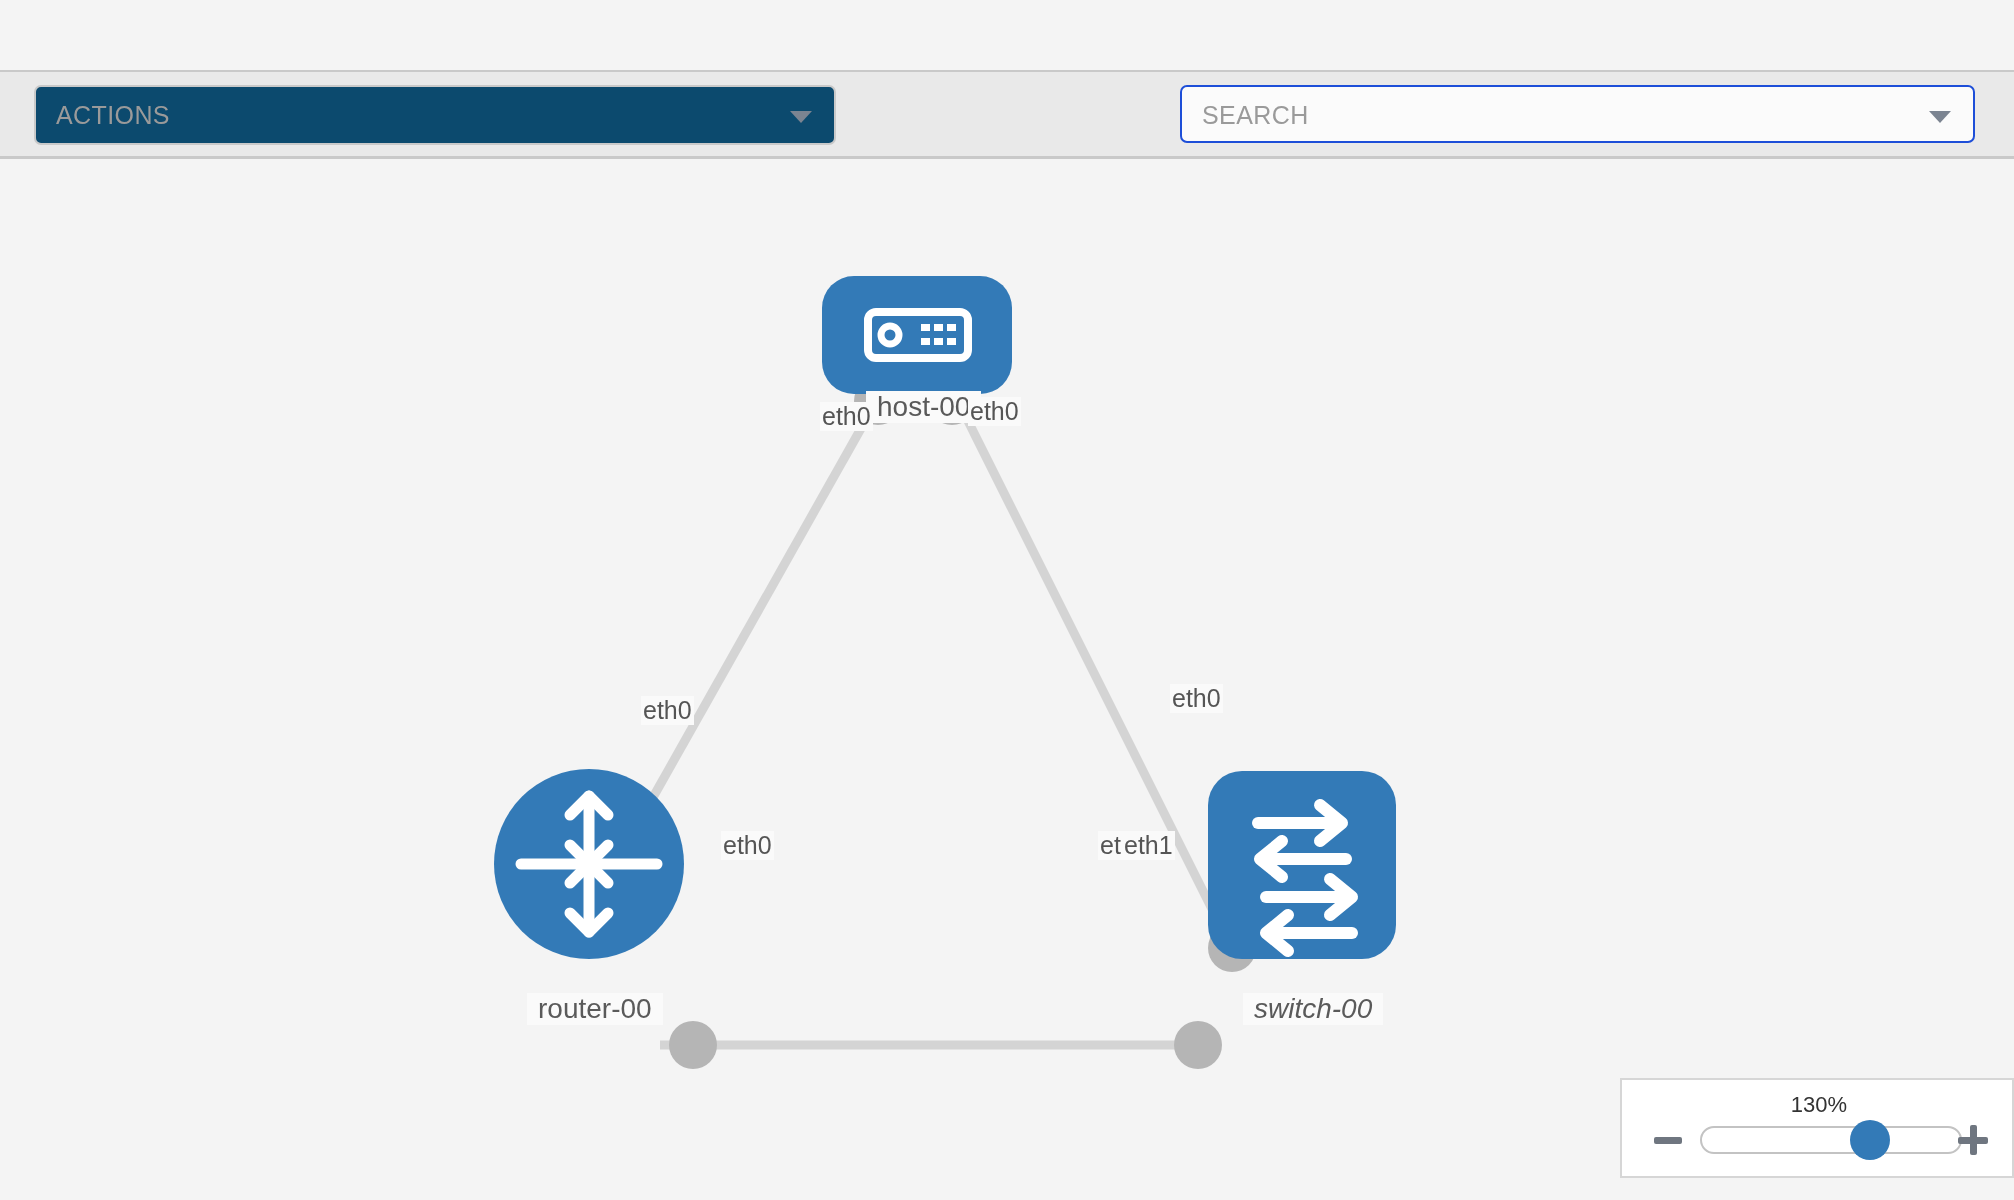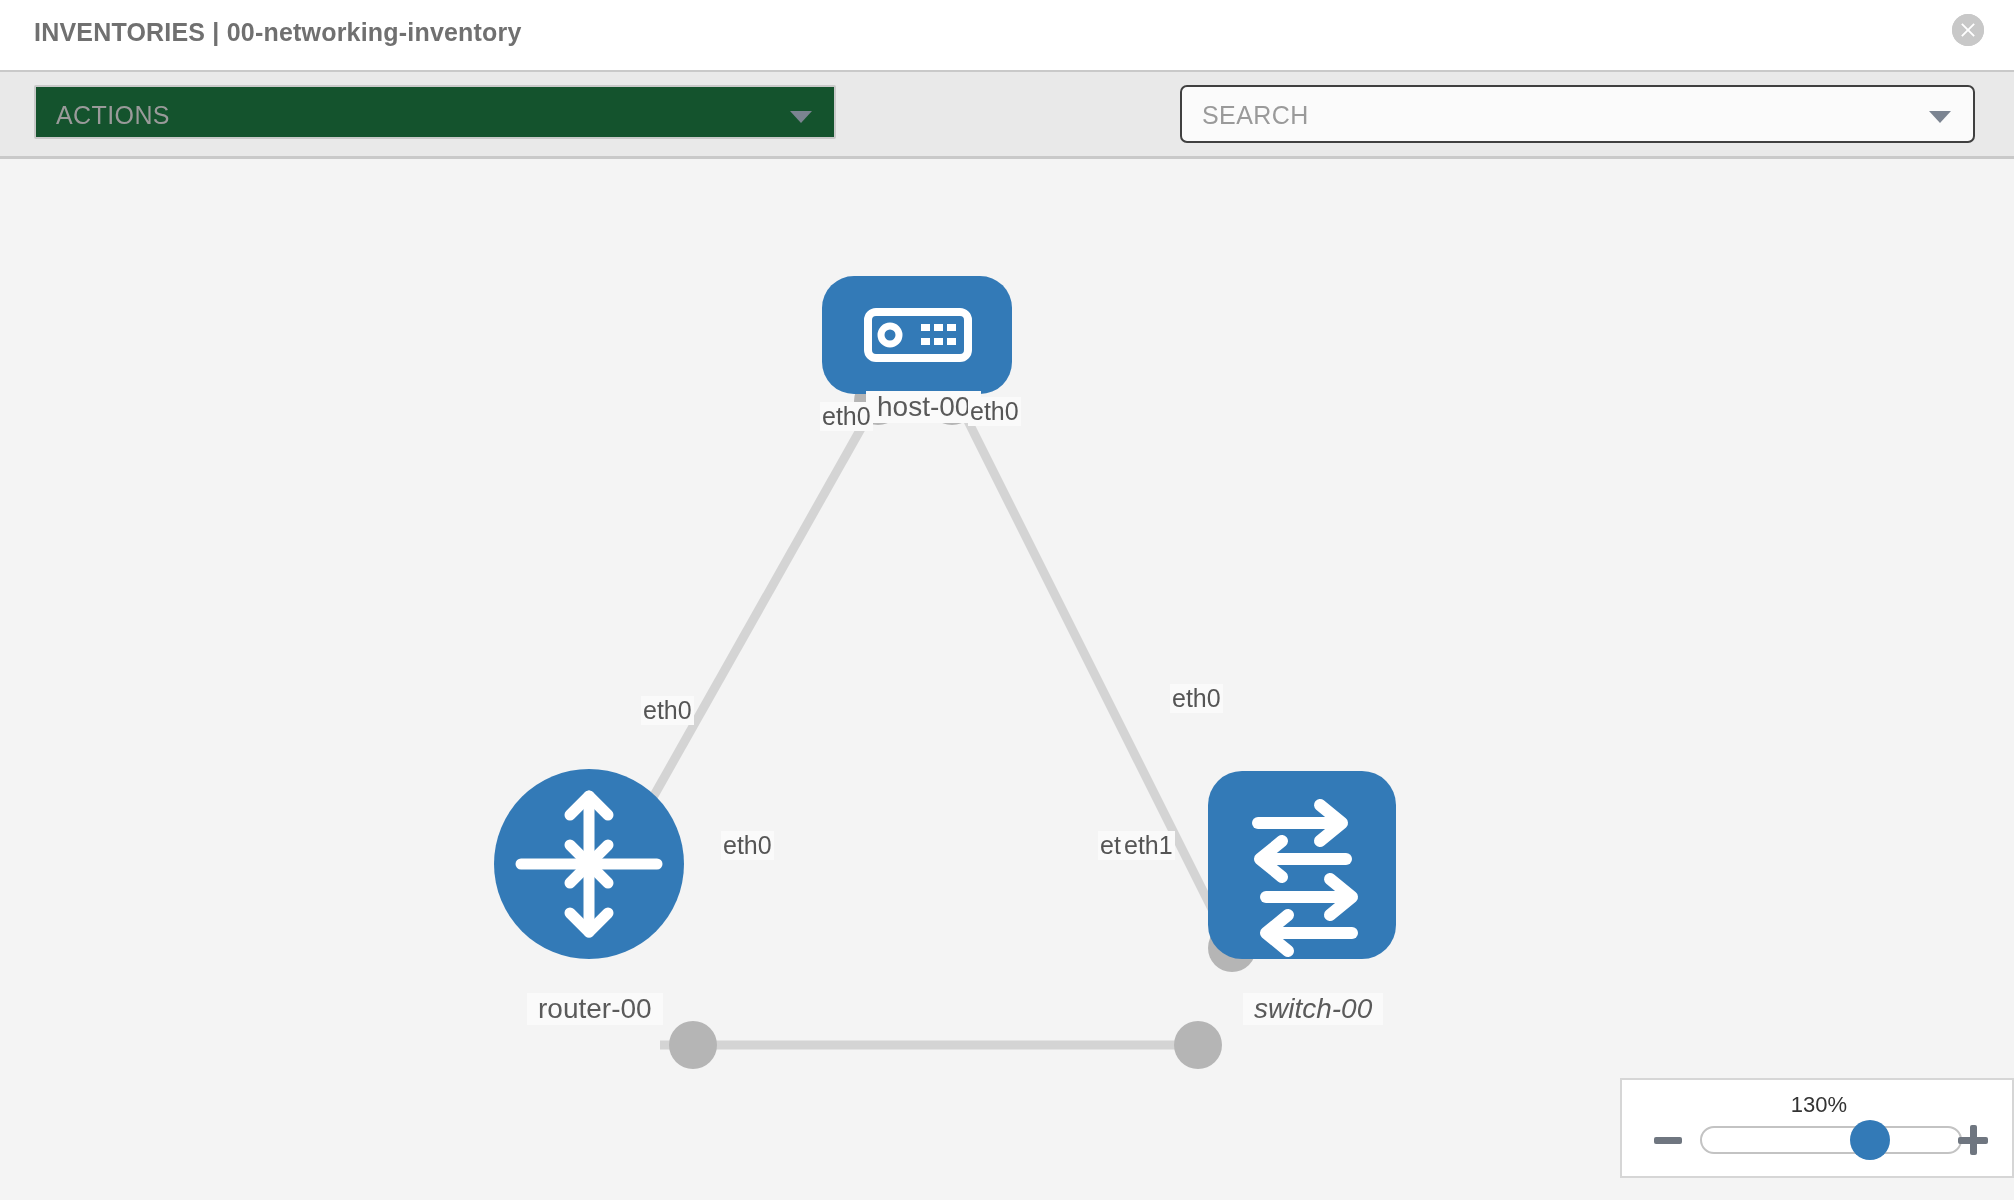--- a/index.html
+++ b/index.html
@@ -61,24 +61,24 @@
     background: #e9e9e9;
     border-top: 2px solid #c9c9c9;
     border-bottom: 3px solid #c9c9c9;
     box-sizing: border-box;
   }
   .actions-select {
     position: absolute;
     left: 34px;
     top: 13px;
     width: 802px;
-    height: 54px;
-    background: #14532d;
+    height: 60px;
+    background: #0c4a6e;
     border: 2px solid #c9c9c9;
-    border-radius: 2px;
+    border-radius: 7px;
     box-sizing: border-box;
     cursor: pointer;
   }
   .actions-label {
     position: absolute;
     left: 20px;
     top: 14px;
     font-size: 25px;
     color: #9a9a9a;
     letter-spacing: 0.4px;
@@ -102,21 +102,21 @@
   .tool-icon.wrench { left: 1040px; top: 91px; }
   .tool-icon.key    { left: 1108px; top: 91px; }
 
   .search-box {
     position: absolute;
     left: 1180px;
     top: 13px;
     width: 795px;
     height: 58px;
     background: #fbfbfb;
-    border: 2px solid #404040;
+    border: 2px solid #1d4ed8;
     border-radius: 7px;
     box-sizing: border-box;
     cursor: text;
   }
   .search-label {
     position: absolute;
     left: 20px;
     top: 14px;
     font-size: 25px;
     color: #9a9a9a;
@@ -228,29 +228,20 @@
     border-radius: 50%;
     background: #337ab7;
     cursor: grab;
   }
 </style>
 </head>
 <body>
 
 <div id="app">
 
-  <div class="header">
-    <div class="header-title">INVENTORIES | 00-networking-inventory</div>
-    <div class="close-btn">
-      <svg width="32" height="32" viewBox="0 0 32 32" aria-hidden="true">
-        <circle cx="16" cy="16" r="16" fill="#c8c8c8"></circle>
-        <path d="M10.5 9.2 L16 14.7 L21.5 9.2 L22.8 10.5 L17.3 16 L22.8 21.5 L21.5 22.8 L16 17.3 L10.5 22.8 L9.2 21.5 L14.7 16 L9.2 10.5 Z" fill="#ffffff"></path>
-      </svg>
-    </div>
-  </div>
 
   <div class="toolbar">
 
     <div class="actions-select">
       <span class="actions-label">ACTIONS</span>
       <span class="caret"></span>
     </div>
 
     <div class="tool-icon wrench">
       <svg width="46" height="46" viewBox="0 0 46 46">

